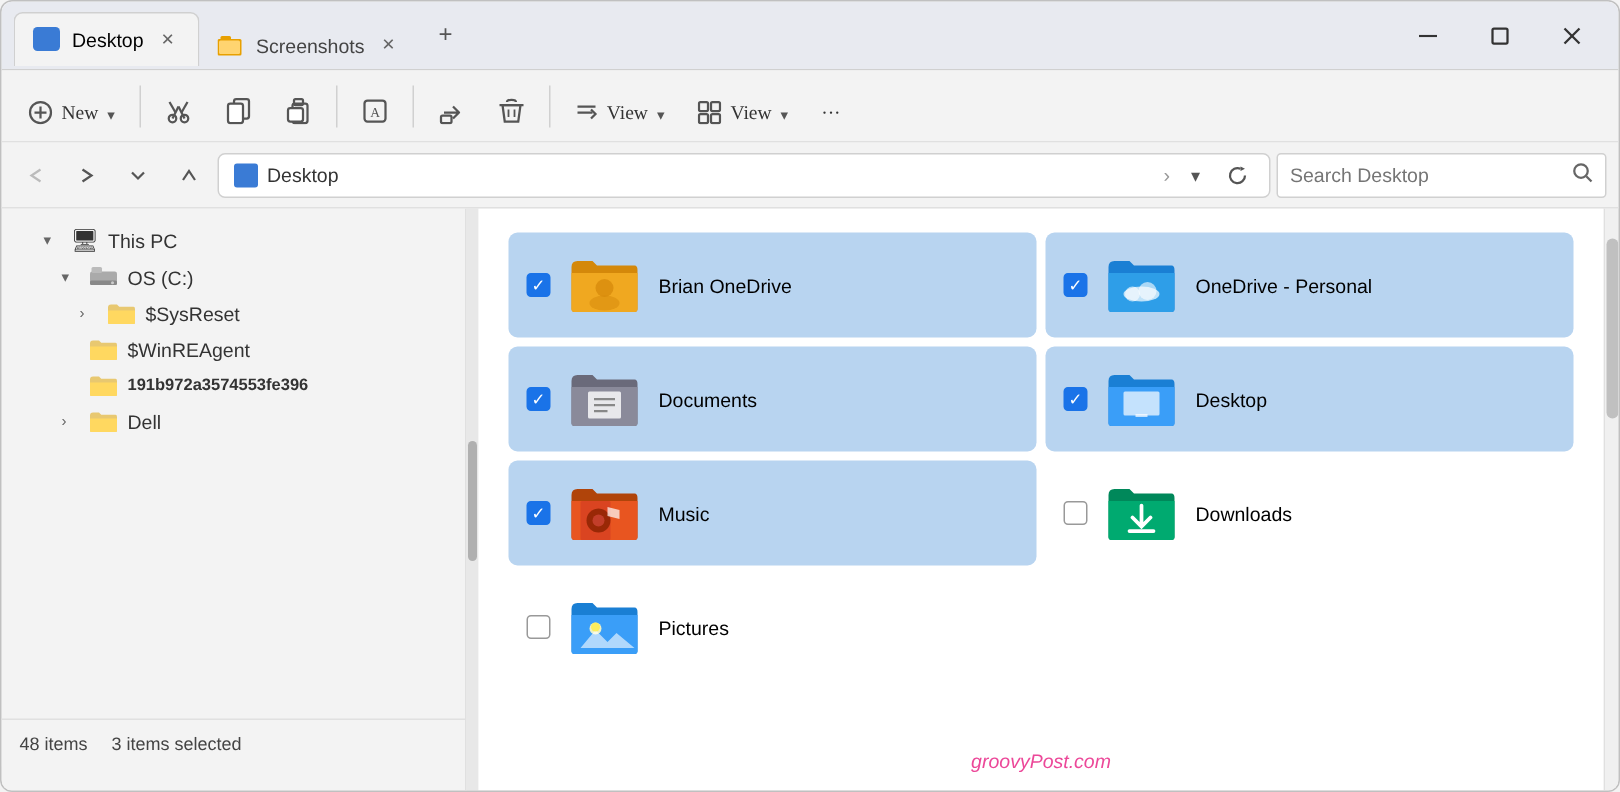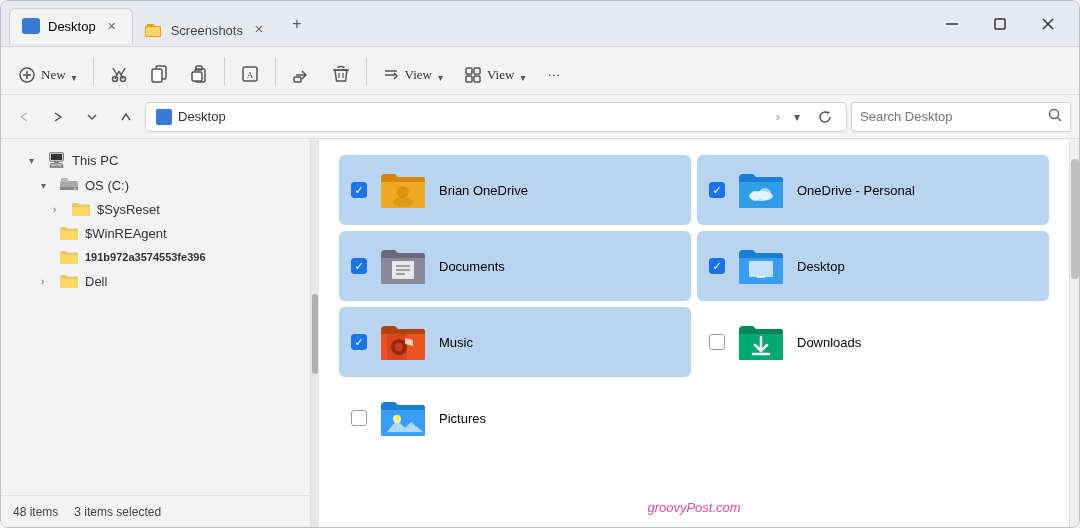--- a/index.html
+++ b/index.html
@@ -220,21 +220,21 @@
       margin: 0 4px;
       color: #333;
       font-size: 13px;
     }
     .sidebar-item.indent1 { padding-left: 24px; }
     .sidebar-item.indent2 { padding-left: 36px; }
     .sidebar-item.indent3 { padding-left: 48px; }
     .expand-arrow { font-size: 10px; color: #666; width: 12px; }
     .sidebar-status {
       position: absolute;
-      bottom: 0; left: 0; right: 0;
+      bottom: 16px; left: 0; right: 0;
       height: 32px;
       background: #f3f3f3;
       border-top: 1px solid #e0e0e0;
       display: flex;
       align-items: center;
       padding: 0 12px;
       gap: 16px;
       font-size: 12px;
       color: #444;
     }

